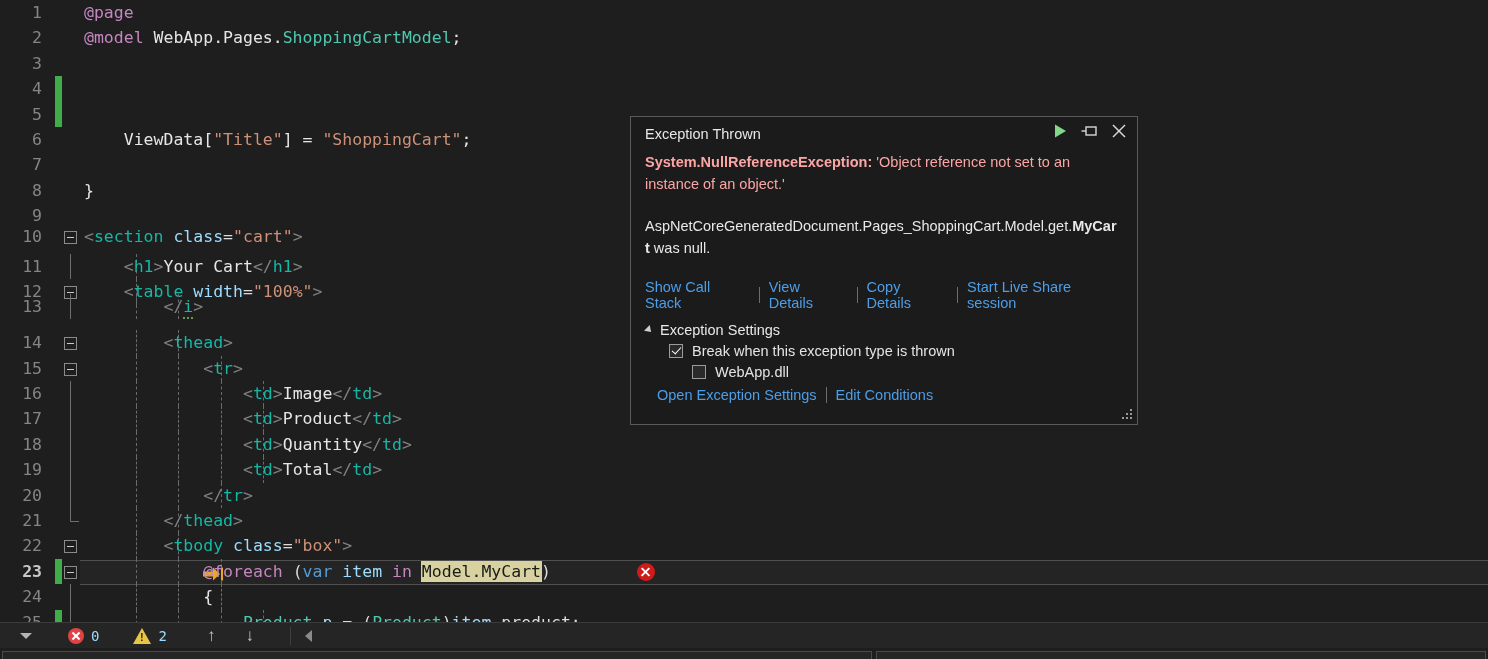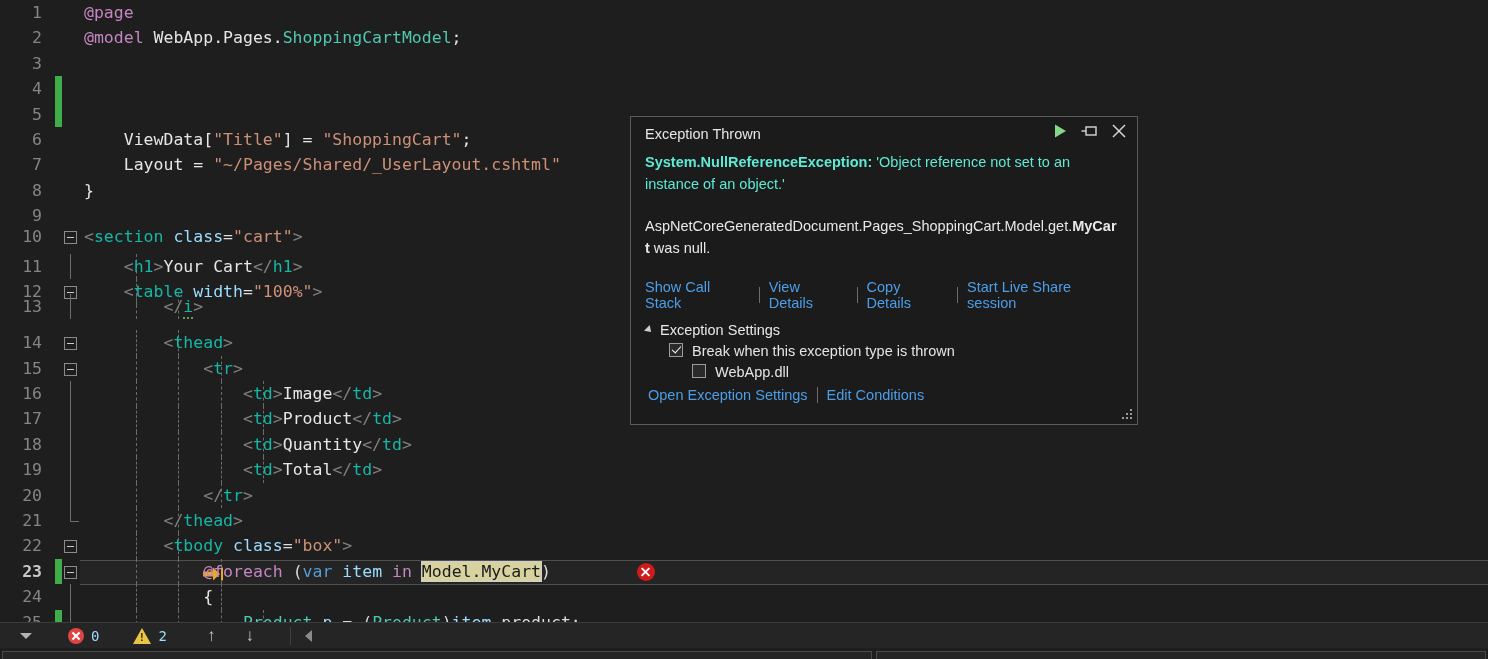--- a/index.html
+++ b/index.html
@@ -276,21 +276,21 @@
     display: flex;
     align-items: center;
     gap: 13px;
   }
   .ico-btn { cursor: pointer; line-height: 0; }
 
   .ex-body { padding: 0 14px; }
   .ex-msg {
     font-size: 14.5px;
     line-height: 22px;
-    color: #5eead4;
+    color: #fca5a5;
     width: 470px;
   }
   .ex-msg b { font-weight: bold; }
   .ex-detail {
     margin-top: 20px;
     font-size: 14.5px;
     line-height: 22px;
     color: #e8e8e8;
     width: 472px;
     word-wrap: break-word;
@@ -315,21 +315,21 @@
     width: 0; height: 0;
     border-left: 6px solid #cfcfcf;
     border-top: 4px solid transparent;
     border-bottom: 4px solid transparent;
     transform: rotate(45deg);
     margin-right: 8px;
     margin-left: 1px;
   }
   .cb-row {
     display: flex;
-    align-items: flex-start;
+    align-items: center;
     margin-top: 5px;
     margin-left: 24px;
     font-size: 14.5px;
   }
   .cb {
     width: 14px; height: 14px;
     border: 1px solid #9b9b9b;
     background: #2a2a2a;
     box-sizing: border-box;
     margin-right: 9px;
@@ -347,41 +347,41 @@
   }
   .sub-label {
     margin-top: 4px;
     margin-left: 47px;
     font-size: 14.5px;
   }
   .ex-links2 {
     margin-top: 7px;
     display: flex;
     font-size: 14.5px;
-    margin-left: 3px;
+    margin-left: 12px;
   }
   .resize-grip {
     position: absolute;
     right: 3px;
     bottom: 3px;
     width: 13px;
     height: 13px;
   }
 </style>
 </head>
 <body>
 
 <div id="editor">
     <div class="code-line" style="top: 0px; position: absolute; left: 0px; right: 0px;"><div class="ln">1</div><div class="code-text"><span class="t-razor">@page</span></div></div>
     <div class="code-line" style="top: 25.4px; position: absolute; left: 0px; right: 0px;"><div class="ln">2</div><div class="code-text"><span class="t-razor">@model</span><span class="t-white"> WebApp.Pages.</span><span class="t-type">ShoppingCartModel</span><span class="t-white">;</span></div></div>
     <div class="code-line" style="top: 50.8px; position: absolute; left: 0px; right: 0px;"><div class="ln">3</div><div class="code-text"></div></div>
     <div class="code-line" style="top: 76.2px; position: absolute; left: 0px; right: 0px;"><div class="ln">4</div><div class="chgbar"></div></div>
     <div class="code-line" style="top: 101.6px; position: absolute; left: 0px; right: 0px;"><div class="ln">5</div><div class="chgbar"></div><div class="code-text"></div></div>
     <div class="code-line" style="top: 127px; position: absolute; left: 0px; right: 0px;"><div class="ln">6</div><div class="code-text"><span class="t-white">    ViewData[</span><span class="t-str">"Title"</span><span class="t-white">] = </span><span class="t-str">"ShoppingCart"</span><span class="t-white">;</span></div></div>
-    <div class="code-line" style="top: 152.4px; position: absolute; left: 0px; right: 0px;"><div class="ln">7</div><div class="code-text"><span class="t-white">    Layout = </span><span class="t-str">"~/Pages/Shared/_UserLayout.cshtml"</span></div></div>
+    <div class="code-line" style="top: 152.4px; position: absolute; left: 0px; right: 0px;"><div class="ln">7</div></div>
     <div class="code-line" style="top: 177.8px; position: absolute; left: 0px; right: 0px;"><div class="ln">8</div><div class="code-text"><span class="t-white">}</span></div></div>
     <div class="code-line" style="top: 203.2px; position: absolute; left: 0px; right: 0px;"><div class="ln">9</div><div class="code-text"></div></div>
     <div class="code-line" style="top: 224px; position: absolute; left: 0px; right: 0px;"><div class="ln">10</div><div class="fold"></div><div class="code-text"><span class="t-delim">&lt;</span><span class="t-tag">section</span><span class="t-attr"> class</span><span class="t-plain">=</span><span class="t-str">"cart"</span><span class="t-delim">&gt;</span></div></div>
     <div class="code-line" style="top: 254px; position: absolute; left: 0px; right: 0px;"><div class="ln">11</div><div class="foldline"></div><div class="guide" style="left: 136px;"></div><div class="code-text"><span class="t-delim">    &lt;</span><span class="t-tag">h1</span><span class="t-delim">&gt;</span><span class="t-white">Your Cart</span><span class="t-delim">&lt;/</span><span class="t-tag">h1</span><span class="t-delim">&gt;</span></div></div>
     <div class="code-line" style="top: 279.4px; position: absolute; left: 0px; right: 0px;"><div class="ln">12</div><div class="fold"></div><div class="guide" style="left: 136px;"></div><div class="code-text"><span class="t-delim">    &lt;</span><span class="t-tag">table</span><span class="t-attr"> width</span><span class="t-plain">=</span><span class="t-str">"100%"</span><span class="t-delim">&gt;</span></div></div>
     <div class="code-line" style="top: 294px; position: absolute; left: 0px; right: 0px;"><div class="ln">13</div><div class="foldline"></div><div class="guide" style="left: 136px;"></div><div class="guide" style="left: 178px;"></div><div class="code-text"><span class="t-delim">        &lt;/</span><span class="t-tag squiggle">i</span><span class="t-delim">&gt;</span></div></div>
     <div class="code-line" style="top: 330.2px; position: absolute; left: 0px; right: 0px;"><div class="ln">14</div><div class="fold"></div><div class="guide" style="left: 136px;"></div><div class="guide" style="left: 178px;"></div><div class="code-text"><span class="t-delim">        &lt;</span><span class="t-tag">thead</span><span class="t-delim">&gt;</span></div></div>
     <div class="code-line" style="top: 355.6px; position: absolute; left: 0px; right: 0px;"><div class="ln">15</div><div class="fold"></div><div class="guide" style="left: 136px;"></div><div class="guide" style="left: 178px;"></div><div class="guide" style="left: 221px;"></div><div class="code-text"><span class="t-delim">            &lt;</span><span class="t-tag">tr</span><span class="t-delim">&gt;</span></div></div>
     <div class="code-line" style="top: 381px; position: absolute; left: 0px; right: 0px;"><div class="ln">16</div><div class="foldline"></div><div class="guide" style="left: 136px;"></div><div class="guide" style="left: 178px;"></div><div class="guide" style="left: 221px;"></div><div class="guide" style="left: 263px;"></div><div class="code-text"><span class="t-delim">                &lt;</span><span class="t-tag">td</span><span class="t-delim">&gt;</span><span class="t-white">Image</span><span class="t-delim">&lt;/</span><span class="t-tag">td</span><span class="t-delim">&gt;</span></div></div>
     <div class="code-line" style="top: 406.4px; position: absolute; left: 0px; right: 0px;"><div class="ln">17</div><div class="foldline"></div><div class="guide" style="left: 136px;"></div><div class="guide" style="left: 178px;"></div><div class="guide" style="left: 221px;"></div><div class="guide" style="left: 263px;"></div><div class="code-text"><span class="t-delim">                &lt;</span><span class="t-tag">td</span><span class="t-delim">&gt;</span><span class="t-white">Product</span><span class="t-delim">&lt;/</span><span class="t-tag">td</span><span class="t-delim">&gt;</span></div></div>

